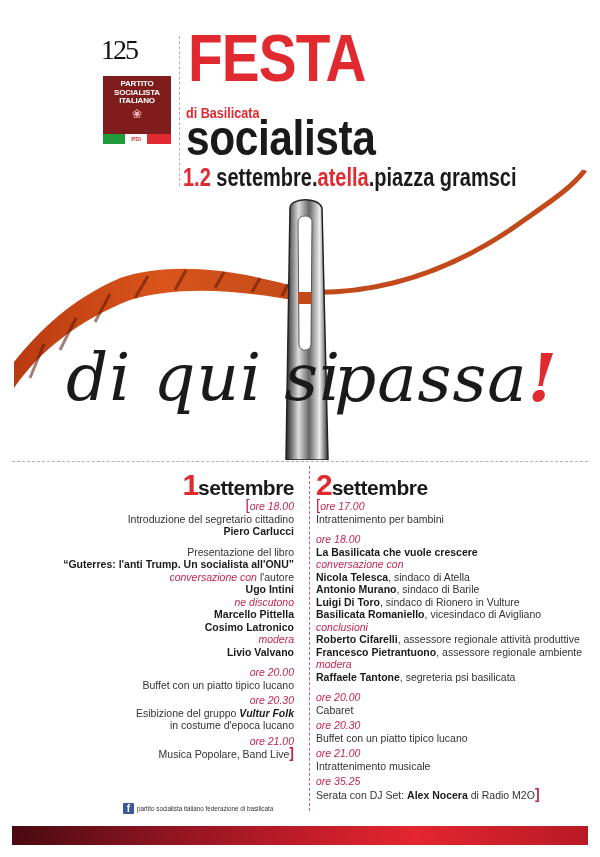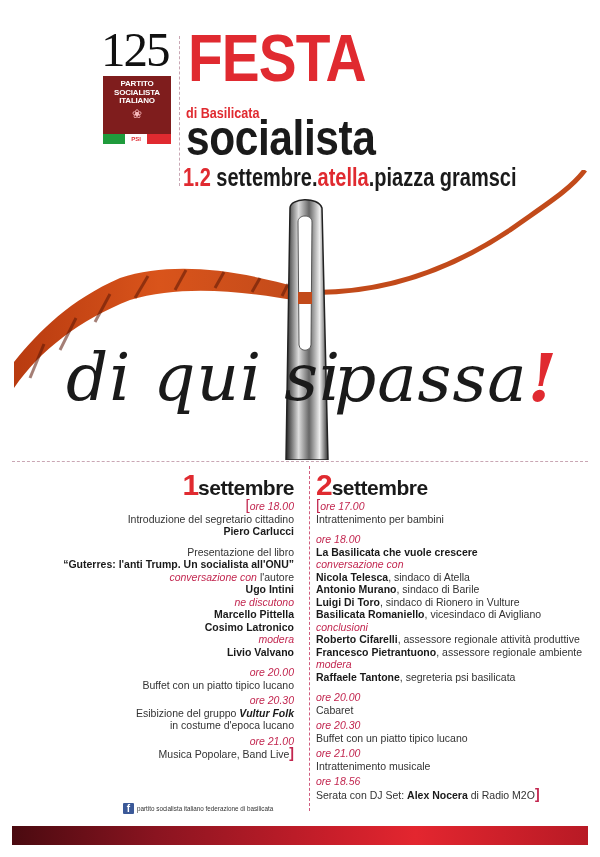--- a/index.html
+++ b/index.html
@@ -2,21 +2,21 @@
 <html><head>
 <meta charset="utf-8">
 <style>
   * { box-sizing: border-box; margin: 0; padding: 0; }
   html, body { width: 600px; height: 857px; background: #ffffff; overflow: hidden; }
   body { position: relative; font-family: "Liberation Sans", sans-serif; color: #333; }
 
   
   .logo-num {
     position: absolute; left: 101px; top: 32px;
-    font-family: "Liberation Serif", serif; font-size: 49px; line-height: 36px;
+    font-family: "Liberation Serif", serif; font-size: 28px; line-height: 36px;
     color: #111; letter-spacing: -2px;
   }
   .logo-box {
     position: absolute; left: 103px; top: 76px; width: 68px; height: 68px;
     background: #7f1d1d; color: #fff; text-align: center;
   }
   .logo-box .lt { font-weight: bold; font-size: 8px; line-height: 8.5px; padding-top: 4px; letter-spacing: -0.2px; }
   .logo-box .rose { font-size: 12px; line-height: 14px; margin-top: 1px; color: #f7b8bb; }
   .logo-flag { position: absolute; left: 0; bottom: 0; width: 68px; height: 10px; display: flex; }
   .logo-flag .g { width: 22px; background: #1f9b3c; }
@@ -218,21 +218,21 @@
   <div class="gap-s"></div>
 
   <div class="time">ore 20.30</div>
   <div>Buffet con un piatto tipico lucano</div>
   <div class="gap-s"></div>
 
   <div class="time">ore 21.00</div>
   <div>Intrattenimento musicale</div>
   <div class="gap-s"></div>
 
-  <div class="time">ore 18.56</div>
+  <div class="time">ore 35.25</div>
   <div><span>Serata con DJ Set: </span><span class="b">Alex Nocera</span><span> di Radio M2O</span><span class="endbr">]</span></div>
 </div>
 
 <div class="fb">
   <span class="fbi">f</span>
   <span>partito socialista italiano federazione di basilicata</span>
 </div>
 <div class="red-bar"></div>
 
 </body></html>

